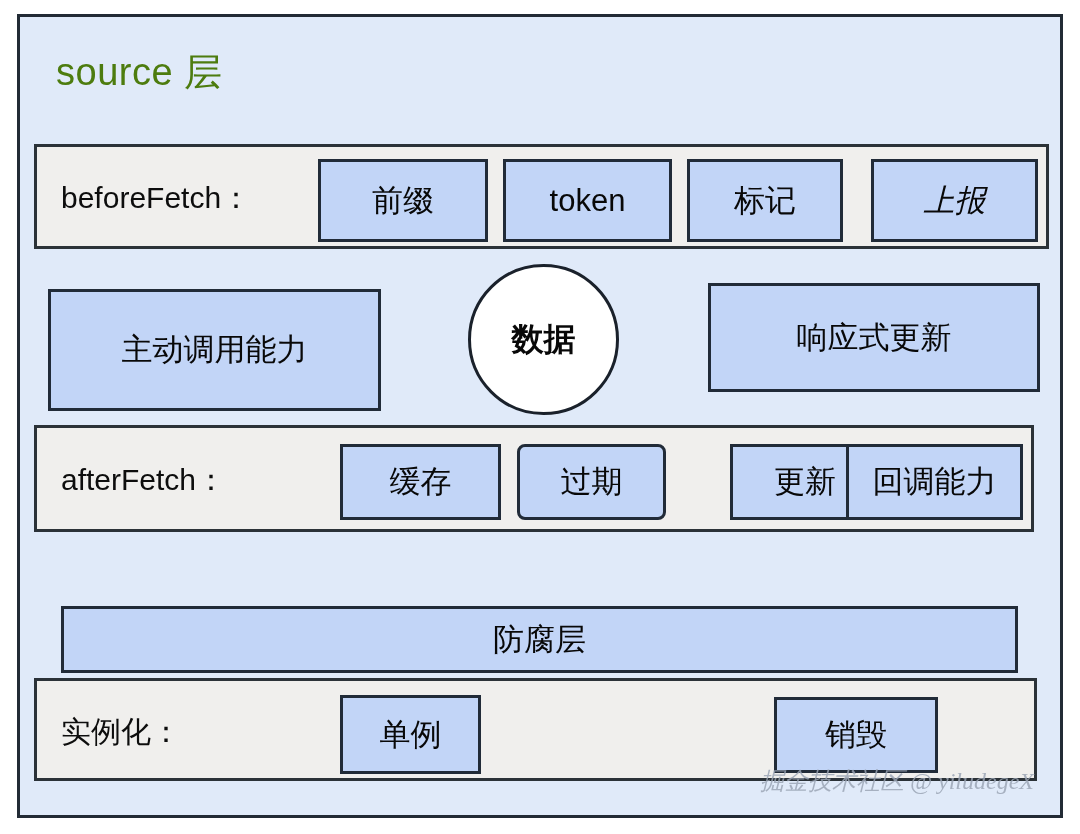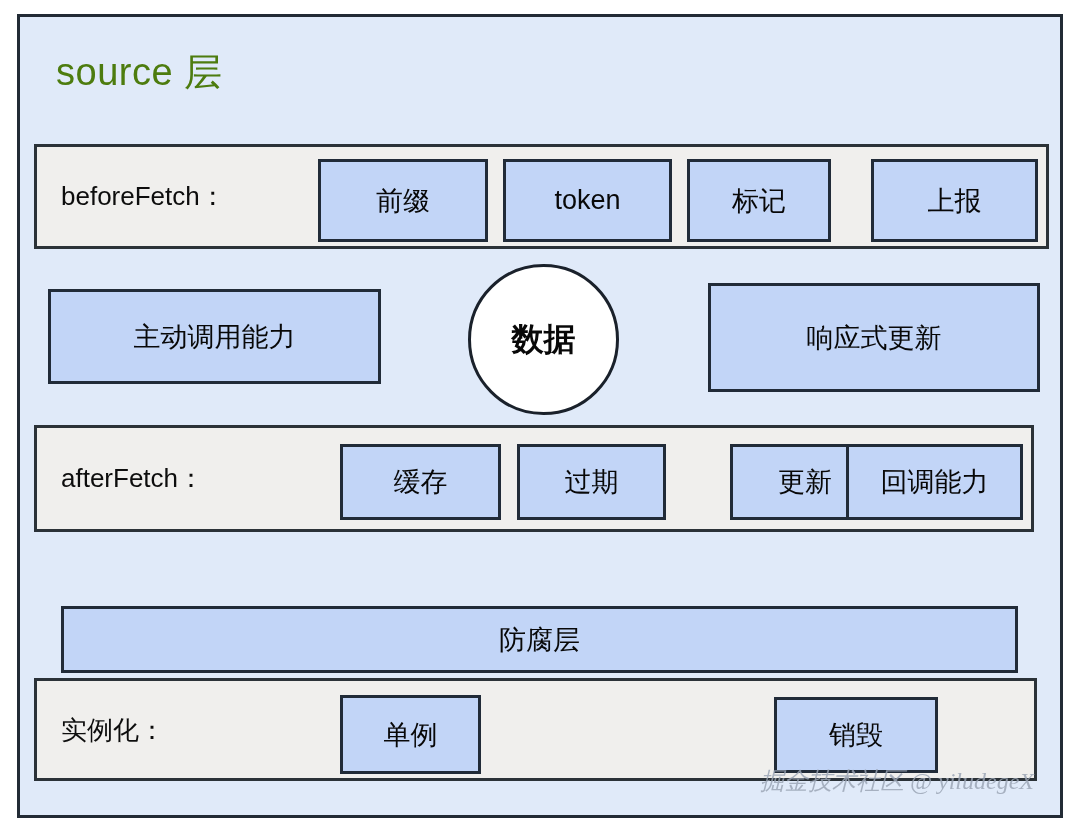--- a/index.html
+++ b/index.html
@@ -51,40 +51,40 @@
   
   .gray-panel {
     position: absolute;
     background: #f0efed;
     border: 3px solid #2b3238;
     box-sizing: border-box;
   }
 
   .panel-label {
     position: absolute;
-    font-size: 26px;
+    font-size: 30px;
     color: #0d0d0d;
     white-space: nowrap;
     line-height: 1;
     text-align: right;
   }
 
   
   .blue-box {
     position: absolute;
     background: #c2d5f7;
     border: 3px solid #212b38;
     box-sizing: border-box;
     display: flex;
     align-items: center;
     justify-content: center;
     color: #080808;
     white-space: nowrap;
   }
-  .blue-box.sz-lg   { font-size: 27px; }
+  .blue-box.sz-lg   { font-size: 31px; }
 
   
   .data-circle {
     position: absolute;
     background: #ffffff;
     border: 3px solid #1a212b;
     border-radius: 50%;
     box-sizing: border-box;
     display: flex;
     align-items: center;
@@ -118,38 +118,38 @@
     <div class="diagram-title">source 层</div>
 
     <div class="gray-panel" style="left:14px; top:127px; width:1015px; height:105px;">
 
       <div class="panel-label" style="left:24px; top:36px;">beforeFetch：</div>
 
       <div class="blue-box sz-lg" style="left:281px; top:12px; width:170px; height:83px;">前缀</div>
 
       <div class="blue-box sz-lg" style="left:466px; top:12px; width:169px; height:83px;">token</div>
 
-      <div class="blue-box sz-lg" style="left:650px; top:12px; width:144px; height:83px;">标记</div>
+      <div class="blue-box sz-lg" style="left:650px; top:12px; width:156px; height:83px;">标记</div>
 
-      <div class="blue-box sz-lg" style="left:834px; top:12px; width:167px; height:83px;">上报</div>
+      <div class="blue-box sz-lg" style="left:834px; top:12px; width:167px; height:83px;font-style:italic;">上报</div>
     </div>
 
-    <div class="blue-box sz-lg" style="left:28px; top:272px; width:333px; height:95px;">主动调用能力</div>
+    <div class="blue-box sz-lg" style="left:28px; top:272px; width:333px; height:122px;">主动调用能力</div>
 
     <div class="data-circle" style="left:448px; top:247px; width:151px; height:151px;">数据</div>
 
     <div class="blue-box sz-lg" style="left:688px; top:266px; width:332px; height:109px;">响应式更新</div>
 
     <div class="gray-panel" style="left:14px; top:408px; width:1000px; height:107px;">
 
       <div class="panel-label" style="left:24px; top:37px;">afterFetch：</div>
 
       <div class="blue-box sz-lg" style="left:303px; top:16px; width:161px; height:76px;">缓存</div>
 
-      <div class="blue-box sz-lg" style="left:480px; top:16px; width:149px; height:76px;">过期</div>
+      <div class="blue-box sz-lg" style="left:480px; top:16px; width:149px; height:76px;border-radius:8px;">过期</div>
 
       <div class="blue-box sz-lg" style="left:645px; top:16px; width:150px; height:76px;margin-left:48px;">更新</div>
 
       <div class="blue-box sz-lg" style="left:809px; top:16px; width:177px; height:76px;">回调能力</div>
     </div>
 
     <div class="blue-box sz-lg" style="left:41px; top:549px; width:957px; height:67px;margin-top:40px;">防腐层</div>
 
     <div class="gray-panel" style="left:14px; top:661px; width:1003px; height:103px;">
 

